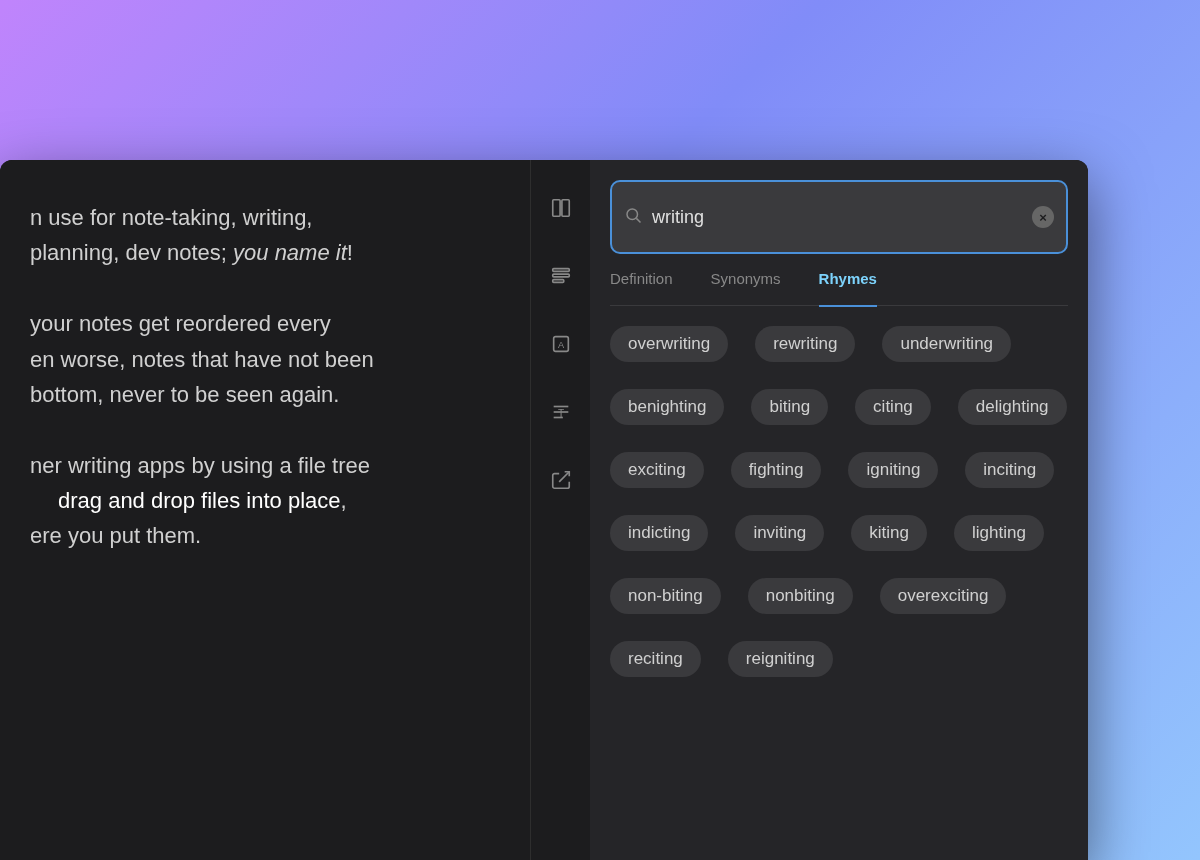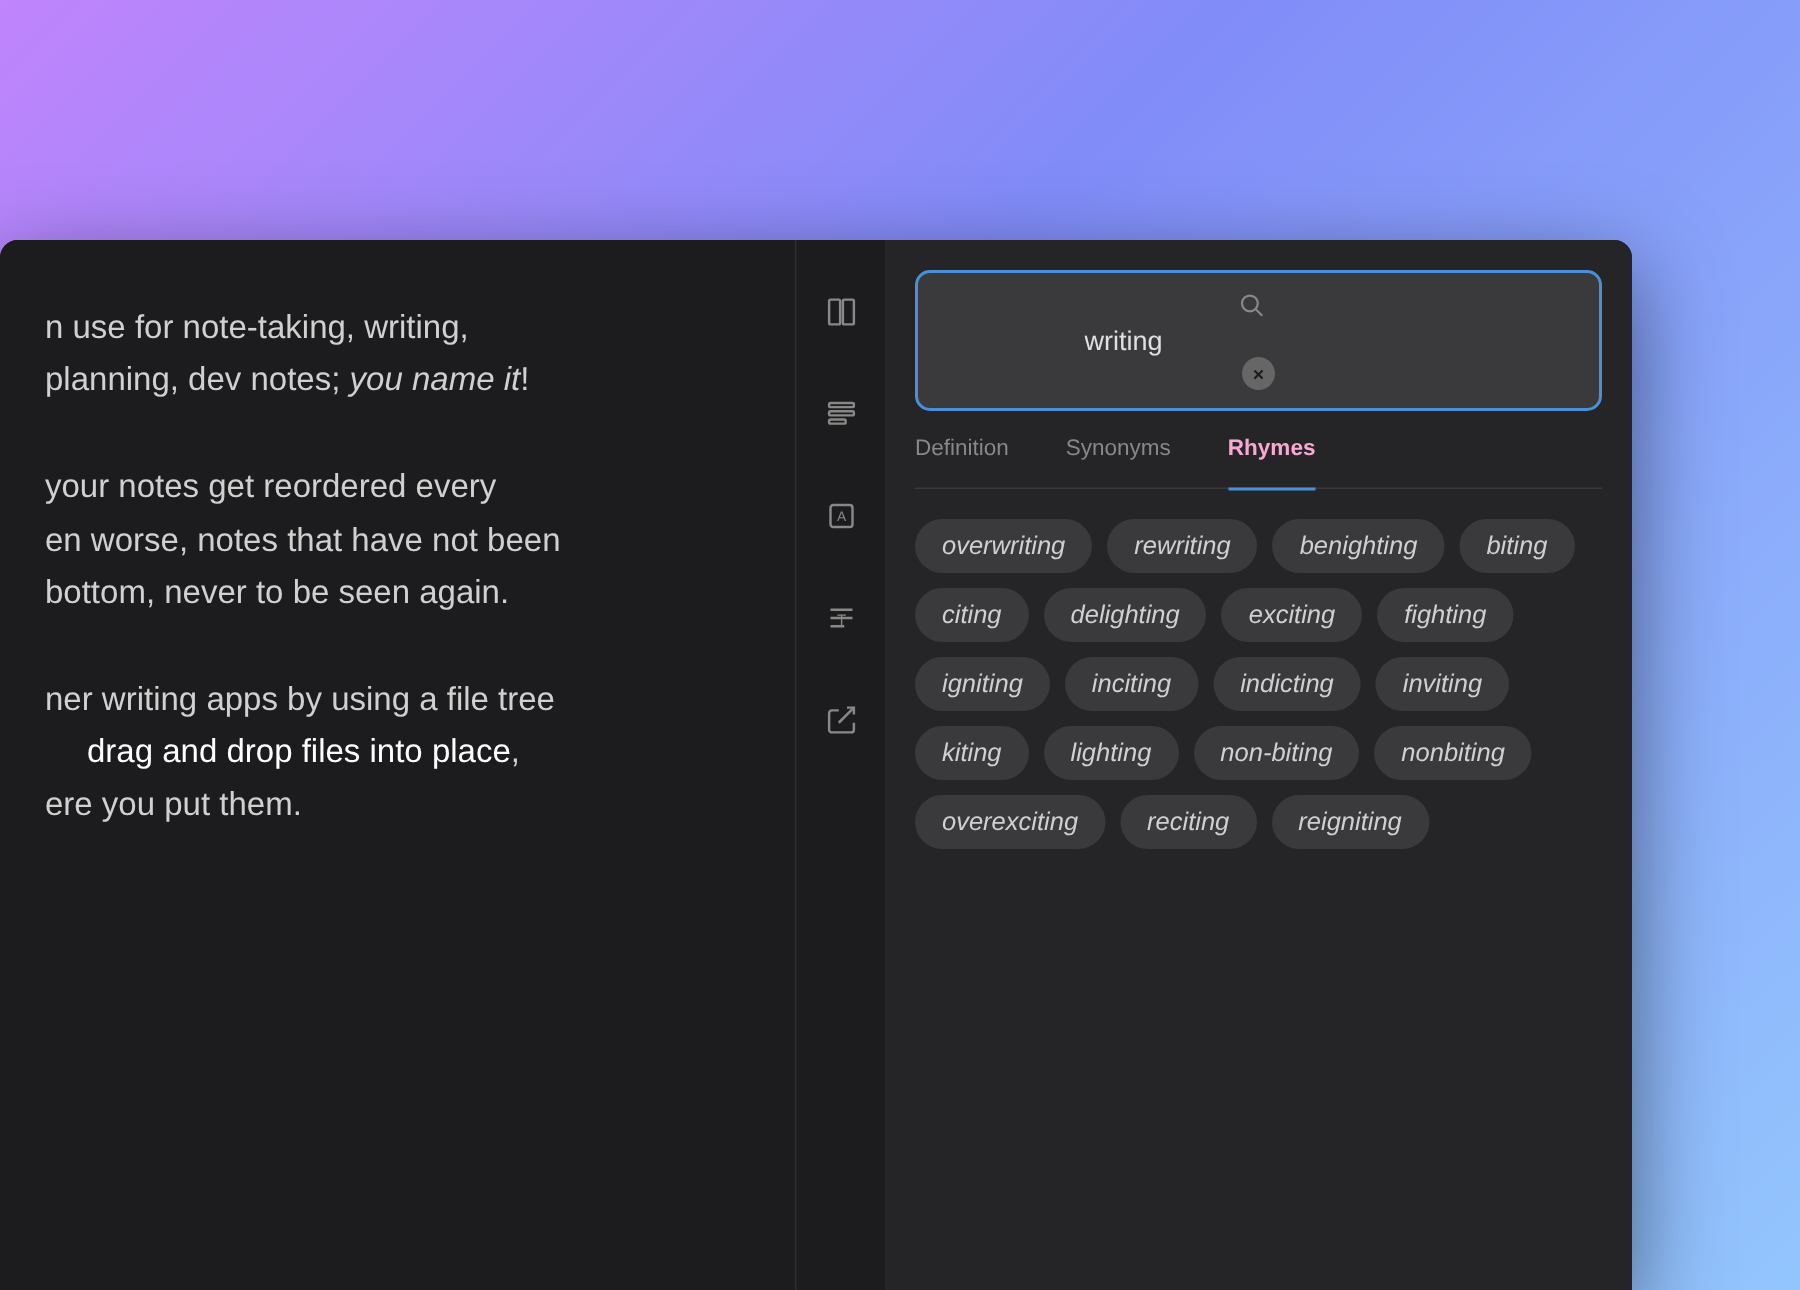--- a/index.html
+++ b/index.html
@@ -101,23 +101,22 @@
       flex-direction: column;
       padding: 20px 20px 0 20px;
     }
 
     .search-bar {
       display: flex;
       align-items: center;
       background: #3a3a3d;
       border: 2px solid #4a90d9;
       border-radius: 10px;
-      padding: 12px 12px;
+      padding: 24px 12px;
       margin-bottom: 16px;
-      flex-direction: column;
     }
 
     .search-icon-wrap {
       color: #888;
       margin-right: 10px;
       font-size: 16px;
     }
 
     .search-input {
       flex: 1;
@@ -152,33 +151,32 @@
     }
 
     .tab {
       color: #888;
       font-size: 15px;
       cursor: pointer;
       padding-bottom: 8px;
     }
 
     .tab.active {
-      color: #f9a8d4;
+      color: #7dd3fc;
       font-weight: 700;
       border-bottom: 2px solid #4a90d9;
       margin-bottom: -12px;
     }
 
     .rhymes-grid {
       display: flex;
       flex-wrap: wrap;
-      gap: 10px;
+      gap: 27px;
       overflow: hidden;
       padding-bottom: 10px;
-      font-style: italic;
     }
 
     .rhyme-chip {
       background: #3a3a3d;
       color: #d0d0d0;
       border-radius: 20px;
       padding: 8px 18px;
       font-size: 17px;
       cursor: pointer;
       white-space: nowrap;
@@ -257,20 +255,21 @@
 
     <div class="tab-bar">
       <div class="tab">Definition</div>
       <div class="tab">Synonyms</div>
       <div class="tab active">Rhymes</div>
     </div>
 
     <div class="rhymes-grid">
     <div class="rhyme-chip">overwriting</div>
         <div class="rhyme-chip">rewriting</div>
+        <div class="rhyme-chip">underwriting</div>
         <div class="rhyme-chip">benighting</div>
         <div class="rhyme-chip">biting</div>
         <div class="rhyme-chip">citing</div>
         <div class="rhyme-chip">delighting</div>
         <div class="rhyme-chip">exciting</div>
         <div class="rhyme-chip">fighting</div>
         <div class="rhyme-chip">igniting</div>
         <div class="rhyme-chip">inciting</div>
         <div class="rhyme-chip">indicting</div>
         <div class="rhyme-chip">inviting</div>

